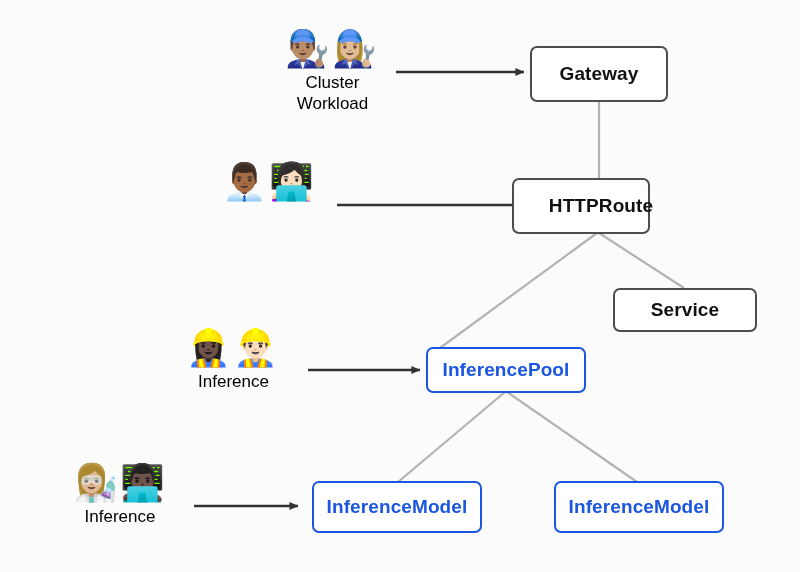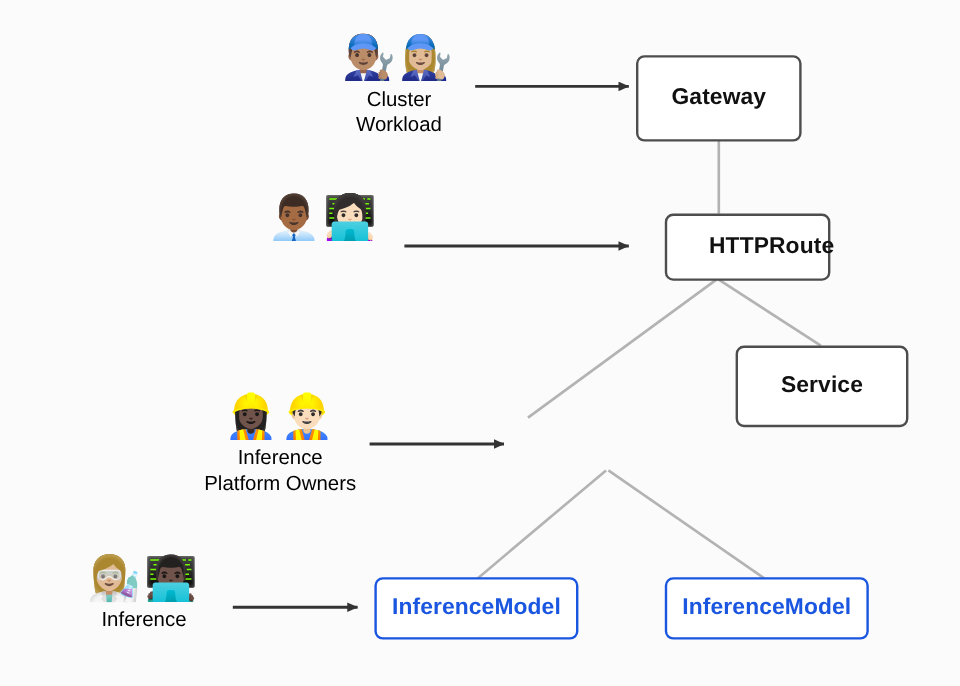--- a/index.html
+++ b/index.html
@@ -93,32 +93,35 @@
     </g>
 
     <g stroke="#333333" stroke-width="2.4" fill="none">
       <line x1="396" y1="72" x2="524" y2="72" marker-end="url(#arrowhead)"></line>
       <line x1="337" y1="205" x2="524" y2="205" marker-end="url(#arrowhead)"></line>
       <line x1="308" y1="370" x2="420" y2="370" marker-end="url(#arrowhead)"></line>
       <line x1="194" y1="506" x2="298" y2="506" marker-end="url(#arrowhead)"></line>
     </g>
   </svg>
 
-  <div class="node node-dark" style="left:530px; top:46px; width:138px; height:72px;">
+  <div class="node node-dark" style="left:530px; top:46px; width:138px; height:56px;">
     <span>Gateway</span>
   </div>
 
-  <div class="node node-dark" style="left:554px; top:178px; width:138px; height:56px;padding-left:40px;">
+  <div class="node node-dark" style="left:512px; top:178px; width:138px; height:56px;padding-left:40px;">
     <span>HTTPRoute</span>
   </div>
 
-  <div class="node node-dark" style="left:613px; top:288px; width:144px; height:68px;">
+  <div class="node node-dark" style="left:613px; top:288px; width:144px; height:44px;">
     <span>Service</span>
   </div>
 
+  <div class="node node-blue" style="left:426px; top:347px; width:160px; height:46px;">
+    <span>InferencePool</span>
+  </div>
 
   <div class="node node-blue" style="left:312px; top:481px; width:170px; height:52px;">
     <span>InferenceModel</span>
   </div>
 
   <div class="node node-blue" style="left:554px; top:481px; width:170px; height:52px;">
     <span>InferenceModel</span>
   </div>
 
   <div class="persona" style="left:265px; top:28px; width:135px;">
@@ -130,21 +133,20 @@
   </div>
 
   <div class="persona" style="left:203px; top:161px; width:133px;">
     <div class="persona-icons">👨🏾‍💼👩🏻‍💻</div>
   </div>
 
   <div class="persona" style="left:160px; top:327px; width:147px;">
     <div class="persona-icons">👷🏿‍♀️👷🏻‍♂️</div>
     <div class="persona-label">
       <div>Inference</div>
-      <div>Platform Owners</div>
     </div>
   </div>
 
   <div class="persona" style="left:45px; top:462px; width:150px;">
     <div class="persona-icons">👩🏼‍🔬👨🏿‍💻</div>
     <div class="persona-label">
       <div>Inference</div>
     </div>
   </div>
 

